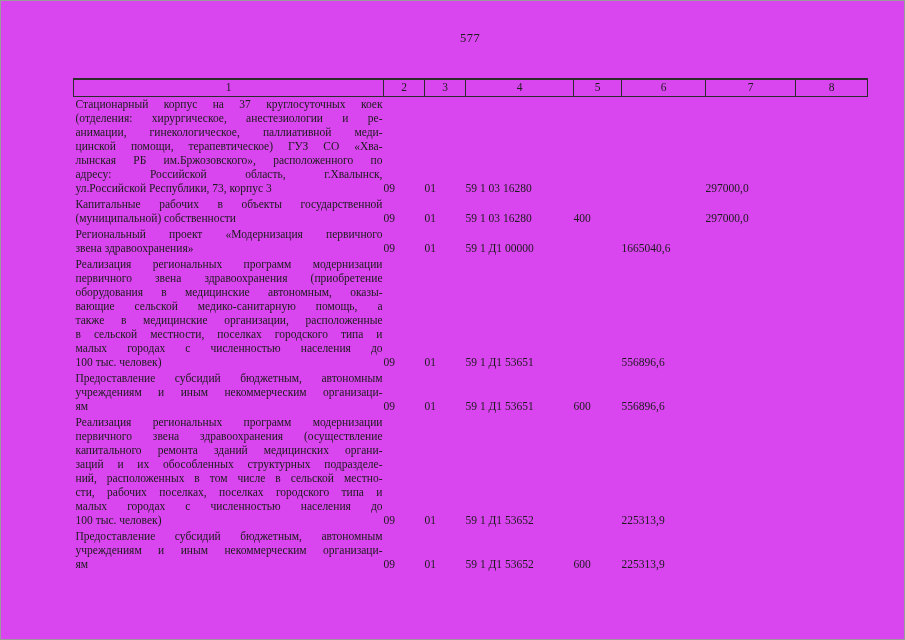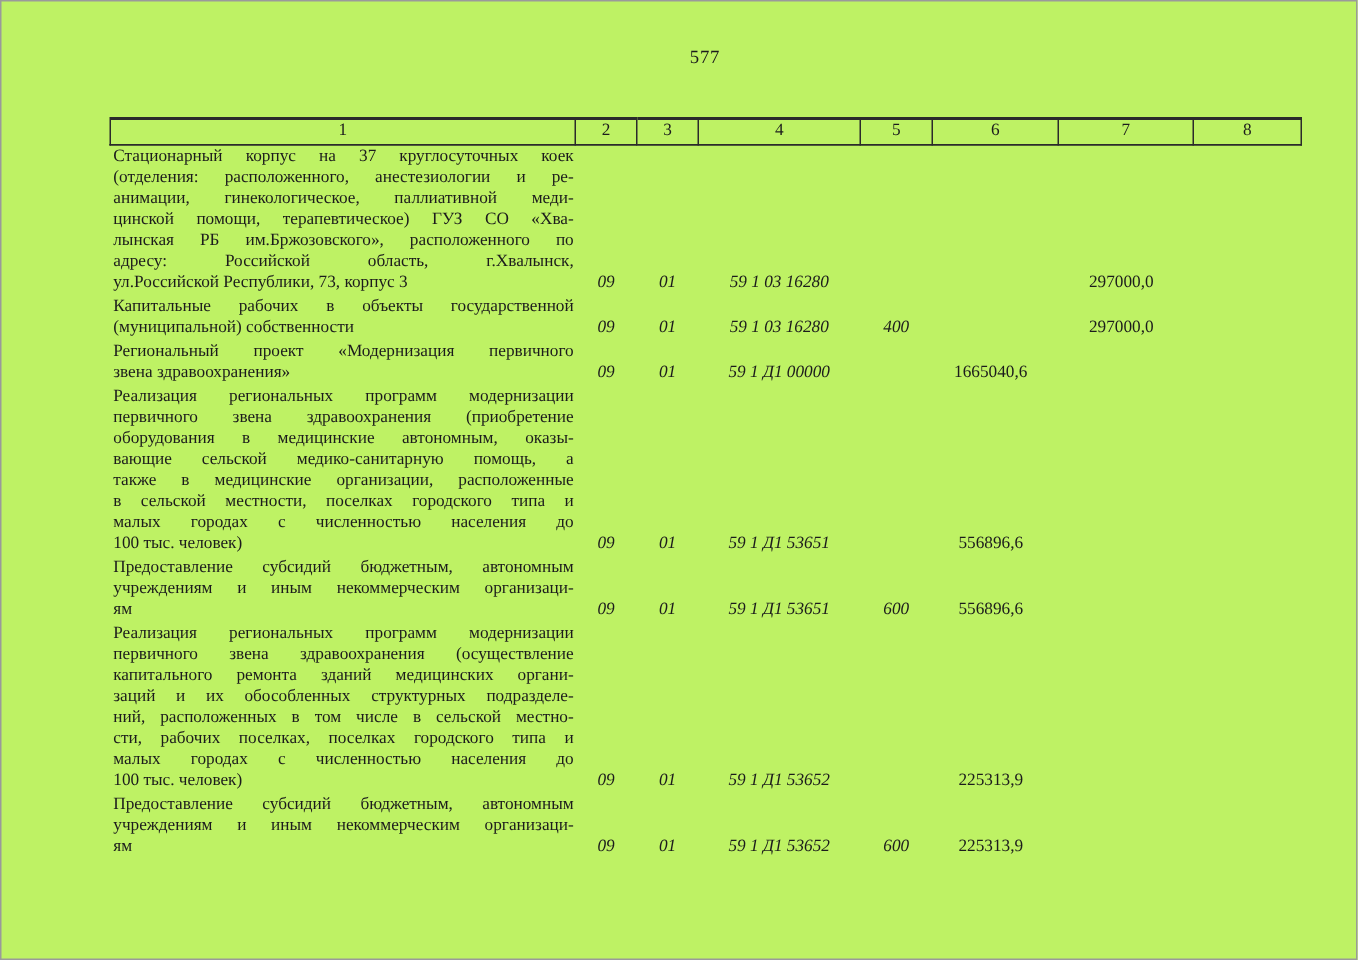--- a/index.html
+++ b/index.html
@@ -1,21 +1,21 @@
 <!DOCTYPE html>
 <html><head>
 <meta charset="utf-8">
 <style>
   html, body { margin: 0; padding: 0; }
   .page {
     position: relative;
     width: 905px;
     height: 640px;
     box-sizing: border-box;
-    background: #bef264;
+    background: #d946ef;
     border: 1px solid #9a9a9a;
     font-family: "Liberation Serif", "DejaVu Serif", serif;
     color: #1c1c1c;
     overflow: hidden;
   }
   .page-number {
     position: absolute;
     top: 30px;
     left: 72px;
     width: 794px;
@@ -44,22 +44,22 @@
   tbody td {
     padding: 0;
     font-size: 11.5px;
     line-height: 14px;
     vertical-align: bottom;
   }
   tbody tr + tr td { padding-top: 2px; }
   td.c-name { padding-left: 2px; padding-right: 1px; }
   td.c-name .ln { text-align: justify; text-align-last: justify; }
   td.c-name .ln-last { text-align-last: left; }
-  td.c-center { text-align: center; font-style: italic; }
-  td.c-right  { text-align: center; padding-right: 6px; }
+  td.c-center { text-align: left; }
+  td.c-right  { text-align: left; padding-right: 6px; }
 </style>
 </head>
 <body>
 
 <div class="page">
   <div class="page-number">577</div>
 
   <table class="budget">
     <colgroup>
       <col style="width:310px">
@@ -80,21 +80,21 @@
           <th>5</th>
           <th>6</th>
           <th>7</th>
           <th>8</th>
         </tr>
     </thead>
     <tbody id="table-body">
         <tr>
           <td class="c-name">
             <div class="ln">Стационарный корпус на 37 круглосуточных коек</div>
-            <div class="ln">(отделения: расположенного, анестезиологии и ре-</div>
+            <div class="ln">(отделения: хирургическое, анестезиологии и ре-</div>
             <div class="ln">анимации, гинекологическое, паллиативной меди-</div>
             <div class="ln">цинской помощи, терапевтическое) ГУЗ СО «Хва-</div>
             <div class="ln">лынская РБ им.Бржозовского», расположенного по</div>
             <div class="ln">адресу: Российской область, г.Хвалынск,</div>
             <div class="ln ln-last">ул.Российской Республики, 73, корпус 3</div>
           </td>
           <td class="c-center">09</td>
           <td class="c-center">01</td>
           <td class="c-center">59 1 03 16280</td>
           <td class="c-center"></td>

